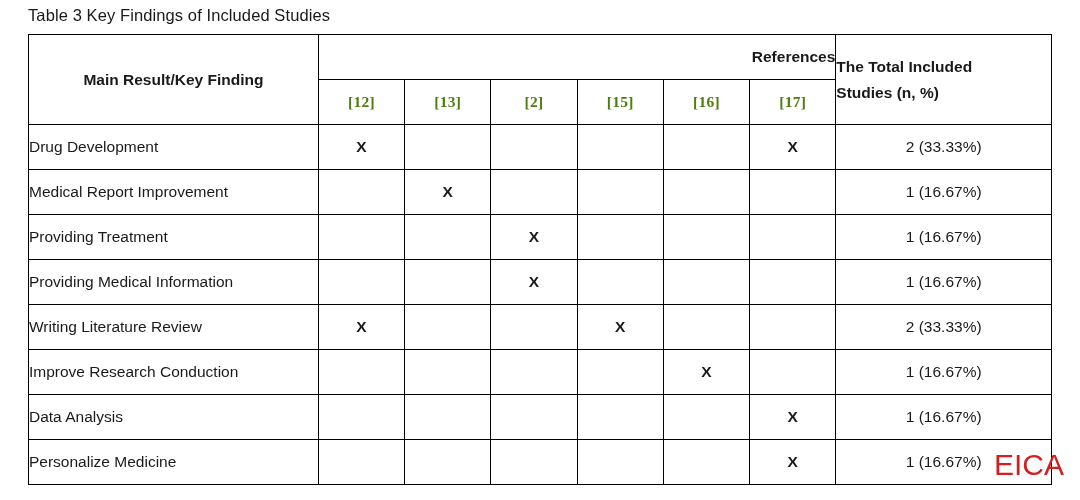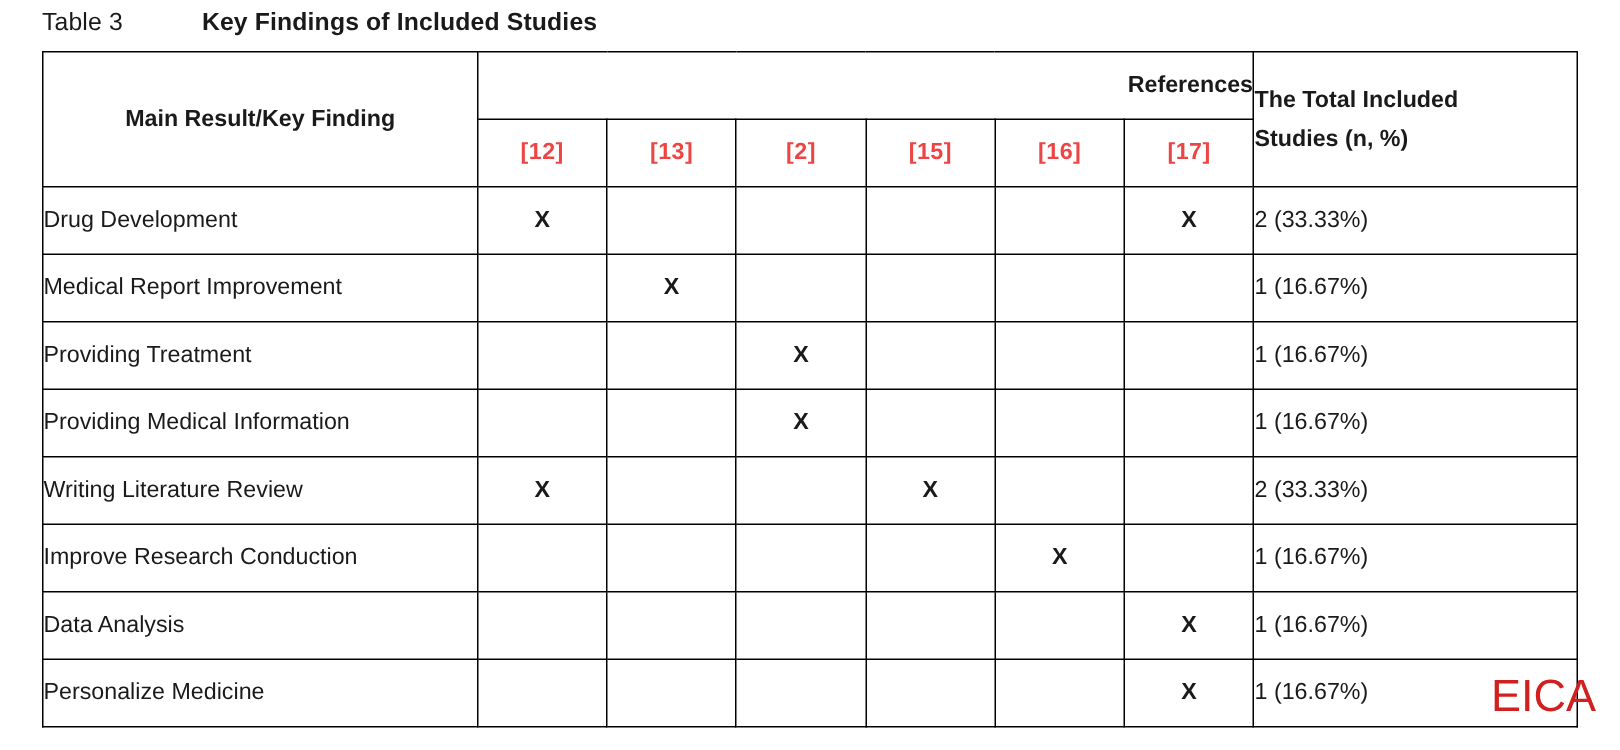--- a/index.html
+++ b/index.html
@@ -30,22 +30,21 @@
     top: 4px;
     font-size: 16.5px;
     line-height: 22px;
     letter-spacing: 0.1px;
     white-space: nowrap;
   }
   .caption-label {
     font-weight: normal;
   }
   .caption-text {
-    font-weight: bold;
-    margin-left: 48px;
+    font-weight: normal;
   }
 
   
   .table-wrap {
     position: absolute;
     left: 28px;
     top: 34px;
     width: 1024px;
   }
   table.findings {
@@ -93,41 +92,43 @@
     padding: 0 8px;
   }
   th.total-head .th-line {
     display: block;
   }
   th.ref-num {
     height: 44px;
     text-align: center;
     font-weight: bold;
     font-size: 16px;
-    color: #ef4444;
+    color: #4d7c0f;
     letter-spacing: 0.3px;
+    font-family: Liberation Serif, serif;
   }
 
   
   td.finding-cell {
     height: 44px;
     text-align: left;
     padding-left: 12px;
     font-weight: normal;
     font-size: 16px;
     white-space: nowrap;
   }
   td.mark-cell {
     height: 44px;
     text-align: center;
     font-weight: bold;
     font-size: 17px;
   }
   td.total-cell {
     height: 44px;
+    text-align: center;
     font-weight: normal;
     font-size: 16px;
   }
 
   
   .watermark {
     position: absolute;
     left: 994px;
     top: 450px;
     font-size: 30px;

